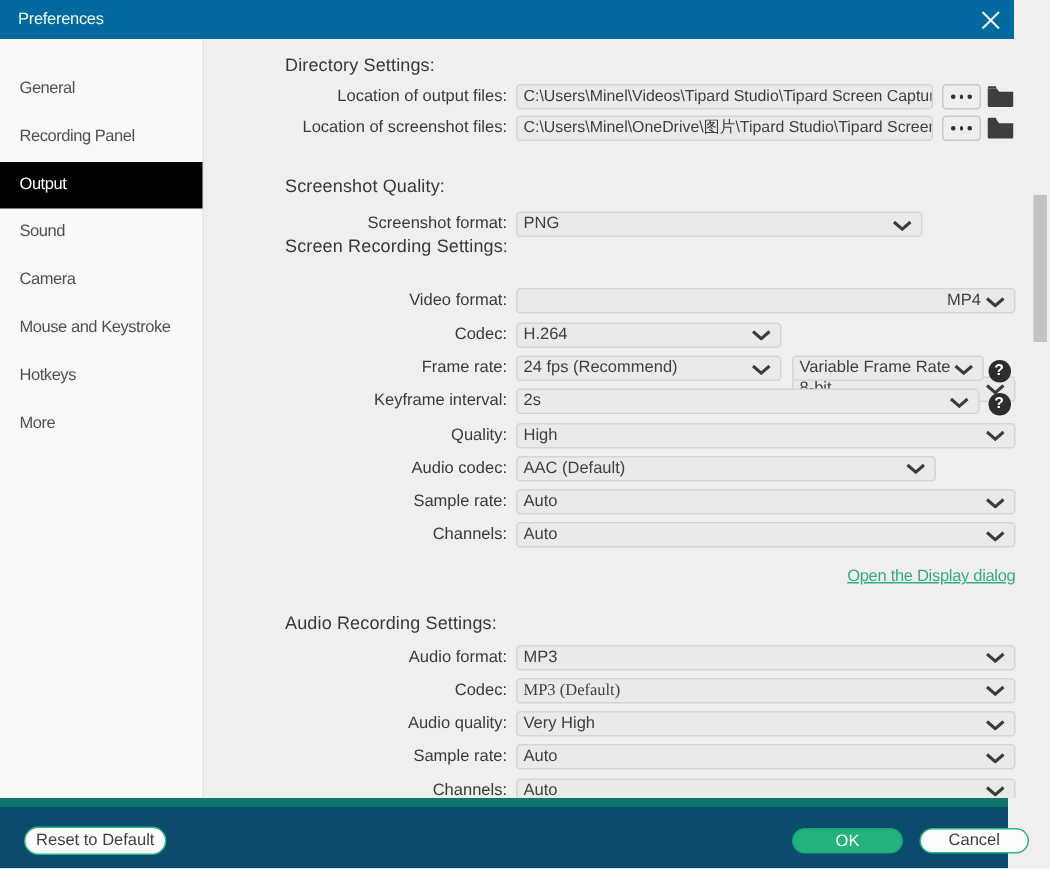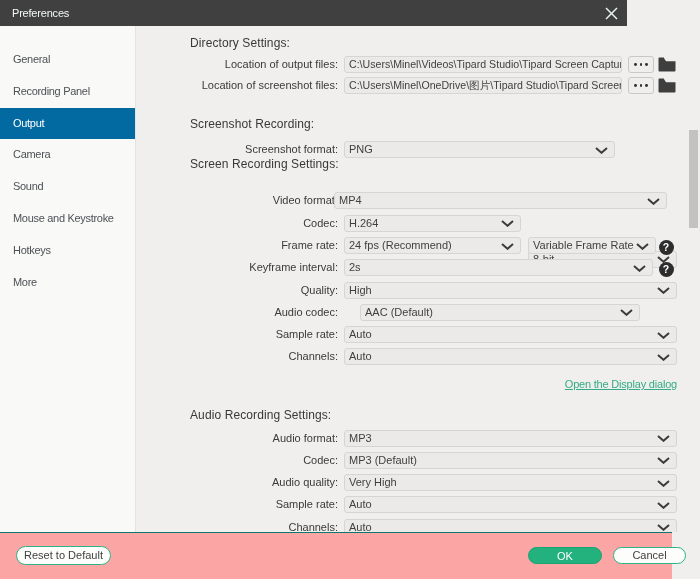--- a/index.html
+++ b/index.html
@@ -1,30 +1,30 @@
 <!DOCTYPE html>
 <html><head>
 <meta charset="utf-8">
 <style>
   * { margin:0; padding:0; box-sizing:border-box; }
   html,body { width:700px; height:579px; }
   body { font-family:"Liberation Sans","DejaVu Sans",sans-serif; }
   .window { position:relative; width:700px; height:579px; background:#f0efed; overflow:hidden; }
 
   
-  .titlebar { position:absolute; left:0; top:0; width:627px; height:26px; background:#404040; }
+  .titlebar { position:absolute; left:0; top:0; width:676px; height:26px; background:#0369a1; }
   .titlebar .title { position:absolute; left:12px; top:0; line-height:26px; font-size:11px; letter-spacing:-0.2px; color:#f2faf6; }
   .close-btn { position:absolute; right:9px; top:7px; width:13px; height:13px; cursor:pointer; }
 
   
   .sidebar { position:absolute; left:0; top:26px; width:136px; height:506px;
              background:#f9f9f7; border-right:1px solid #e3e3e1; padding-top:18px; }
   .side-item { height:31.8px; line-height:31.8px; padding-left:13px; font-size:11px;
                color:#4d5056; letter-spacing:-0.3px; cursor:pointer; }
-  .side-item.selected { background:#0369a1; color:#ffffff; }
+  .side-item.selected { background:#000000; color:#ffffff; }
 
   
   .content { position:absolute; left:136px; top:26px; width:564px; height:506px; overflow:hidden; }
   .heading { position:absolute; left:54px; height:18px; line-height:18px;
              font-size:12px; color:#383838; letter-spacing:0.1px; }
   .rlabel { position:absolute; left:0; width:202px; height:17px; line-height:17px;
             text-align:right; font-size:11px; color:#3a3a3a; }
   .field { position:absolute; height:17px; background:#ebeae8; border:1px solid #d6d5d3;
            border-radius:3px; font-size:11px; color:#3f3f3f; line-height:15px;
            padding:0 4px 0 4px; white-space:nowrap; overflow:hidden; }
@@ -34,21 +34,21 @@
   .dots-btn { position:absolute; width:26px; height:17px; background:#efeeec; border:1px solid #c9c8c6;
               border-radius:3px; cursor:pointer; display:flex; align-items:center; justify-content:center; gap:2.5px; }
   .dots-btn i { width:2.8px; height:2.8px; background:#333333; border-radius:50%; }
   .folder-btn { position:absolute; width:18px; height:15px; cursor:pointer; }
   .help { position:absolute; width:15px; height:15px; border-radius:50%; background:#2d2d2d;
           color:#ffffff; font-size:10.5px; font-weight:bold; text-align:center; line-height:15px; cursor:pointer; }
   .link { position:absolute; font-size:11px; letter-spacing:-0.2px; color:#35ab87; text-decoration:underline; cursor:pointer; height:17px; line-height:17px; }
 
   
   .footer { position:absolute; left:0; top:532px; width:672px; height:47px;
-            background:#fca5a5; border-top:1px solid #0f766e; }
+            background:#0c4a6e; border-top:6px solid #0f766e; }
   .pill { position:absolute; border-radius:10px; font-size:11px; text-align:center; cursor:pointer; }
   .reset { left:16px; top:13px; width:95px; height:19px; line-height:17px;
            background:#fdfdfc; border:1.5px solid #2eb384; color:#3f3f3f; }
   .ok { left:528px; top:14px; width:74px; height:17px; line-height:17px;
         background:#23b17d; border:1px solid #17a571; color:#ffffff; }
   .cancel { left:613px; top:14px; width:73px; height:17px; line-height:15px;
             background:#fdfdfc; border:1.5px solid #2eb384; color:#3f3f3f; }
 
   
   .scroll-thumb { position:absolute; left:689px; top:130px; width:9px; height:98px; background:#c3c2c1; }
@@ -63,22 +63,22 @@
     <svg class="close-btn" viewBox="0 0 13 13">
       <line x1="1" y1="1" x2="12" y2="12" stroke="#eaf6f0" stroke-width="1.4"></line>
       <line x1="12" y1="1" x2="1" y2="12" stroke="#eaf6f0" stroke-width="1.4"></line>
     </svg>
   </div>
 
   <div class="sidebar">
     <div class="side-item">General</div>
     <div class="side-item">Recording Panel</div>
     <div class="side-item selected">Output</div>
+    <div class="side-item">Sound</div>
     <div class="side-item">Camera</div>
-    <div class="side-item">Sound</div>
     <div class="side-item">Mouse and Keystroke</div>
     <div class="side-item">Hotkeys</div>
     <div class="side-item">More</div>
   </div>
 
   <div class="content">
 
     <div class="heading" style="top:7.5px">Directory Settings:</div>
 
     <div class="rlabel" style="top:30px">Location of output files:</div>
@@ -98,34 +98,34 @@
     <div class="dots-btn" style="top:51px; left:492px;">
         <i></i>
         <i></i>
         <i></i>
       </div>
     <svg class="folder-btn" style="top:52px; left:522px;" viewBox="0 0 18 15">
       <path d="M0.5 2 h6 l1.6 2.2 h9.4 v9.3 a0.9 0.9 0 0 1 -0.9 0.9 h-15.2 a0.9 0.9 0 0 1 -0.9 -0.9 z" fill="#3e3e3e"></path>
       <path d="M0.5 2 v-0.6 a0.9 0.9 0 0 1 0.9 -0.9 h4.4 l0.7 1.5 z" fill="#3e3e3e"></path>
     </svg>
 
-    <div class="heading" style="top:89px">Screenshot Recording:</div>
+    <div class="heading" style="top:89px">Screenshot Quality:</div>
 
     <div class="rlabel" style="top:115px">Screenshot format:</div>
     <div class="field dd" style="top:115px; left:208px; width:271px;">
       <span>PNG</span>
       <svg class="chev" viewBox="0 0 13 7">
           <polyline points="1,1 6.5,5.8 12,1" fill="none" stroke="#3c3c3c" stroke-width="2"></polyline>
         </svg>
     </div>
 
     <div class="heading" style="top:129px">Screen Recording Settings:</div>
 
     <div class="rlabel" style="top:166px">Video format:</div>
-    <div class="field dd" style="top:166px; left:198px; width:333px;">
+    <div class="field dd" style="top:166px; left:208px; width:333px;text-align:right;">
       <span>MP4</span>
       <svg class="chev" viewBox="0 0 13 7">
           <polyline points="1,1 6.5,5.8 12,1" fill="none" stroke="#3c3c3c" stroke-width="2"></polyline>
         </svg>
     </div>
 
     <div class="rlabel" style="top:188.5px">Codec:</div>
     <div class="field dd" style="top:188.5px; left:208px; width:177px;">
       <span>H.264</span>
       <svg class="chev" viewBox="0 0 13 7">
@@ -165,21 +165,21 @@
 
     <div class="rlabel" style="top:255.5px">Quality:</div>
     <div class="field dd" style="top:255.5px; left:208px; width:333px;">
       <span>High</span>
       <svg class="chev" viewBox="0 0 13 7">
           <polyline points="1,1 6.5,5.8 12,1" fill="none" stroke="#3c3c3c" stroke-width="2"></polyline>
         </svg>
     </div>
 
     <div class="rlabel" style="top:277.5px">Audio codec:</div>
-    <div class="field dd" style="top:277.5px; left:224px; width:280px;">
+    <div class="field dd" style="top:277.5px; left:208px; width:280px;">
       <span>AAC (Default)</span>
       <svg class="chev" viewBox="0 0 13 7">
           <polyline points="1,1 6.5,5.8 12,1" fill="none" stroke="#3c3c3c" stroke-width="2"></polyline>
         </svg>
     </div>
 
     <div class="rlabel" style="top:300px">Sample rate:</div>
     <div class="field dd" style="top:300px; left:208px; width:333px;">
       <span>Auto</span>
       <svg class="chev" viewBox="0 0 13 7">
@@ -201,21 +201,21 @@
 
     <div class="rlabel" style="top:403.5px">Audio format:</div>
     <div class="field dd" style="top:403.5px; left:208px; width:333px;">
       <span>MP3</span>
       <svg class="chev" viewBox="0 0 13 7">
           <polyline points="1,1 6.5,5.8 12,1" fill="none" stroke="#3c3c3c" stroke-width="2"></polyline>
         </svg>
     </div>
 
     <div class="rlabel" style="top:425.5px">Codec:</div>
-    <div class="field dd" style="top:425.5px; left:208px; width:333px;">
+    <div class="field dd" style="top:425.5px; left:208px; width:333px;font-family:Liberation Serif, serif;">
       <span>MP3 (Default)</span>
       <svg class="chev" viewBox="0 0 13 7">
           <polyline points="1,1 6.5,5.8 12,1" fill="none" stroke="#3c3c3c" stroke-width="2"></polyline>
         </svg>
     </div>
 
     <div class="rlabel" style="top:448px">Audio quality:</div>
     <div class="field dd" style="top:448px; left:208px; width:333px;">
       <span>Very High</span>
       <svg class="chev" viewBox="0 0 13 7">

